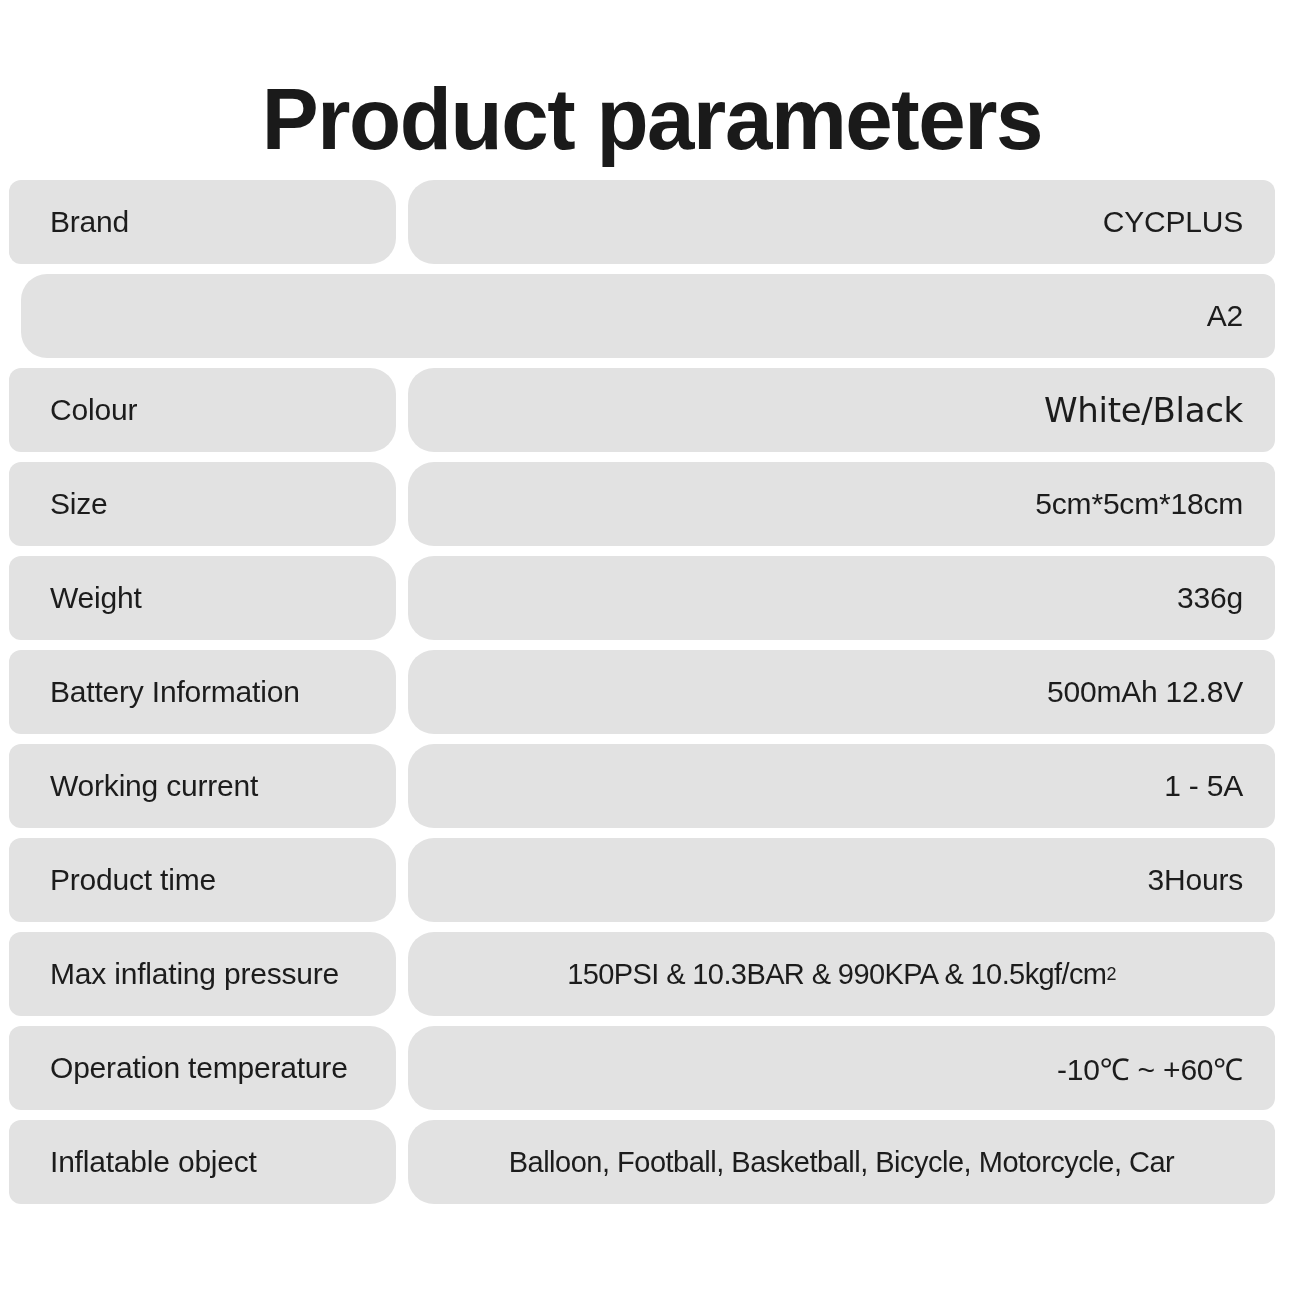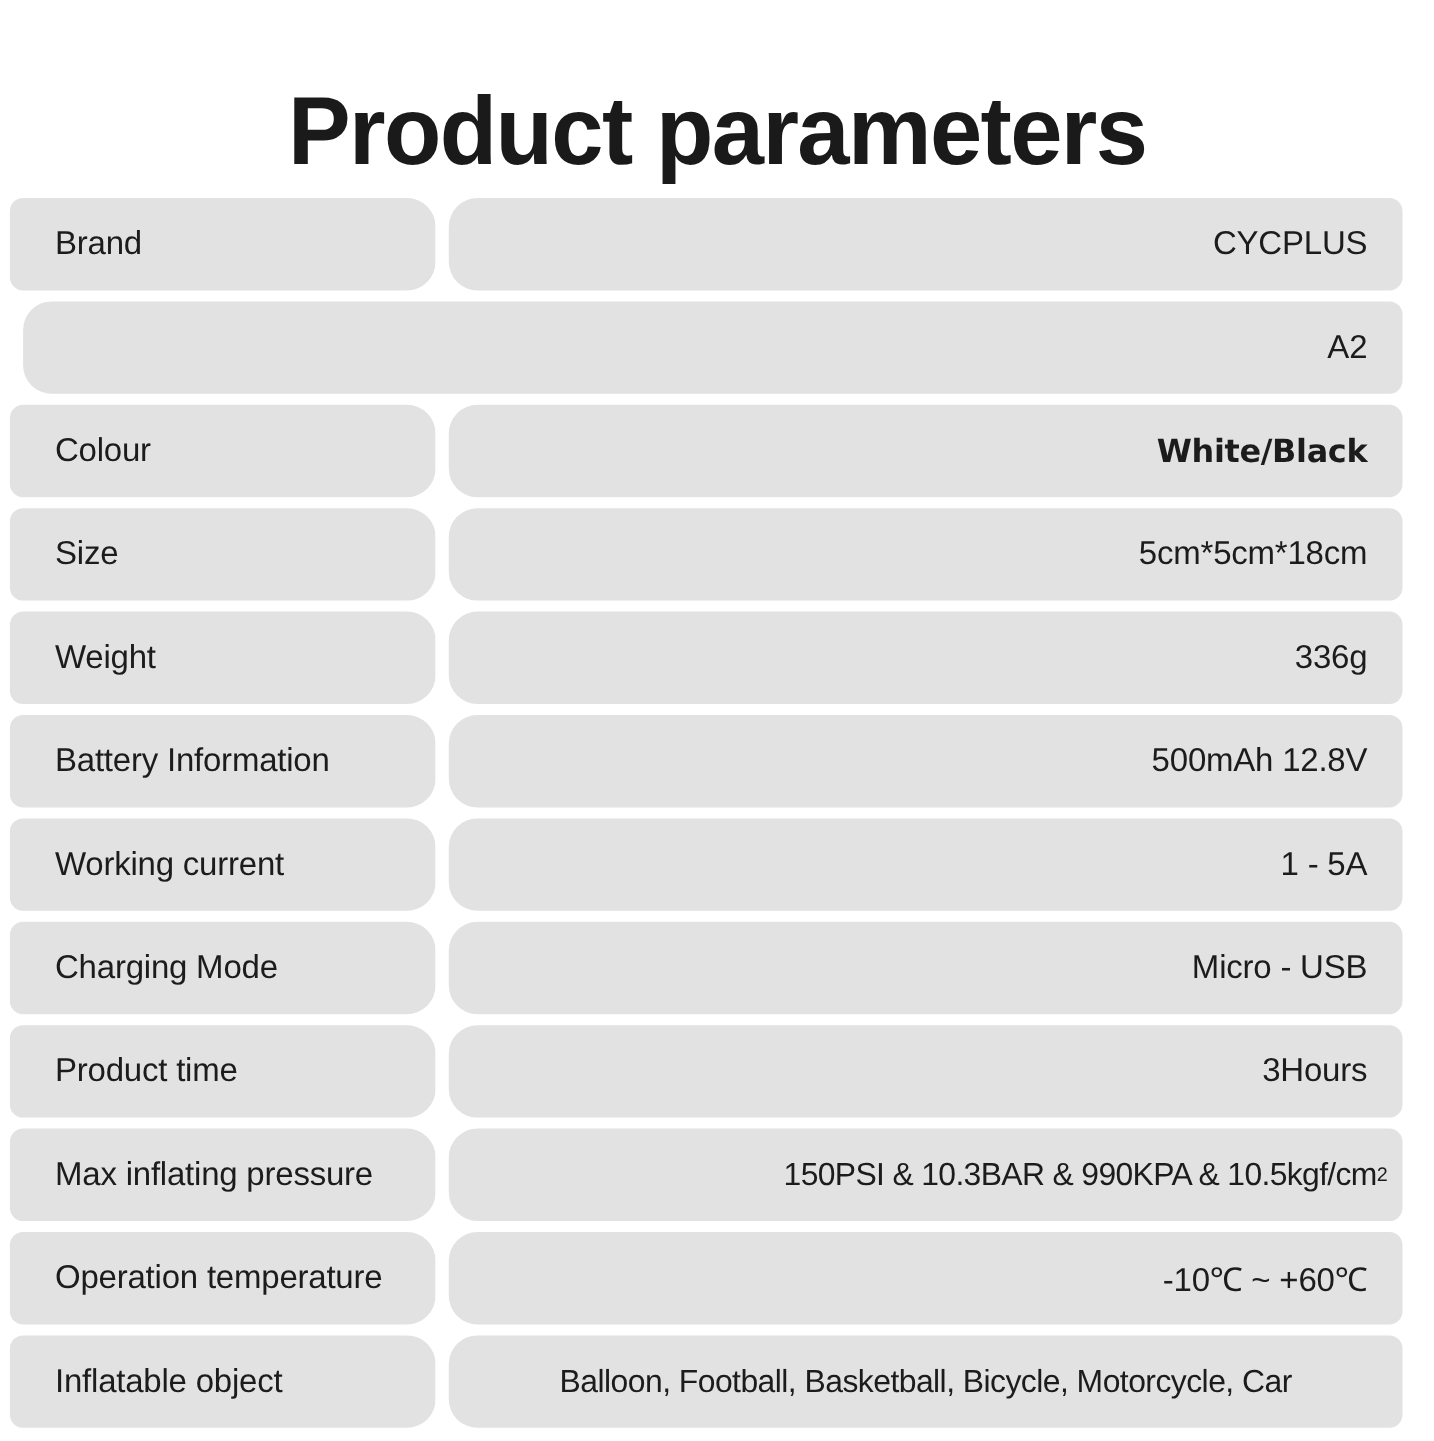--- a/index.html
+++ b/index.html
@@ -93,27 +93,27 @@
     padding-left: 14px;
     font-size: 30px;
     letter-spacing: -0.2px;
     white-space: nowrap;
     overflow: hidden;
   }
 
   
   .cell-value.v-humanist {
     font-family: "DejaVu Sans", sans-serif;
-    font-size: 29px;
-    font-weight: bold;
+    font-size: 34px;
+    font-weight: normal;
     letter-spacing: -0.3px;
   }
 
   .cell-value.v-wide {
-    justify-content: flex-end;
+    justify-content: center;
     padding-right: 14px;
     font-size: 29px;
     letter-spacing: -0.6px;
   }
 
   .cell-value.v-widest {
     justify-content: center;
     padding-right: 14px;
     font-size: 29px;
     letter-spacing: -0.5px;
@@ -168,25 +168,20 @@
       <div class="cell-spacer"></div>
       <div class="cell cell-value">500mAh 12.8V</div>
     </div>
 
     <div class="spec-row">
       <div class="cell cell-label">Working current</div>
       <div class="cell-spacer"></div>
       <div class="cell cell-value">1 - 5A</div>
     </div>
 
-    <div class="spec-row">
-      <div class="cell cell-label">Charging Mode</div>
-      <div class="cell-spacer"></div>
-      <div class="cell cell-value">Micro - USB</div>
-    </div>
 
     <div class="spec-row">
       <div class="cell cell-label">Product time</div>
       <div class="cell-spacer"></div>
       <div class="cell cell-value">3Hours</div>
     </div>
 
     <div class="spec-row">
       <div class="cell cell-label">Max inflating pressure</div>
       <div class="cell-spacer"></div>

